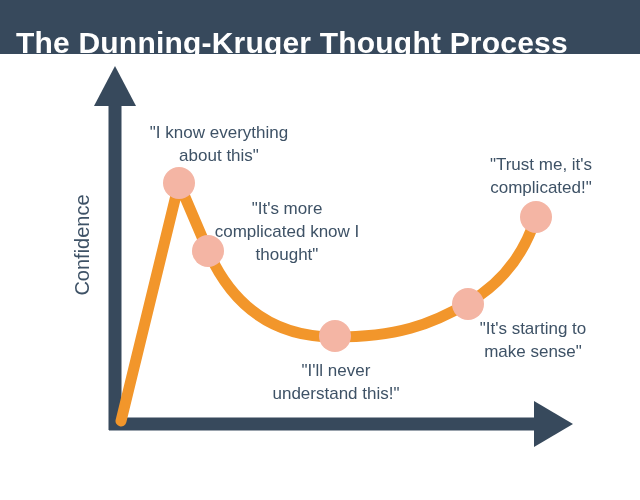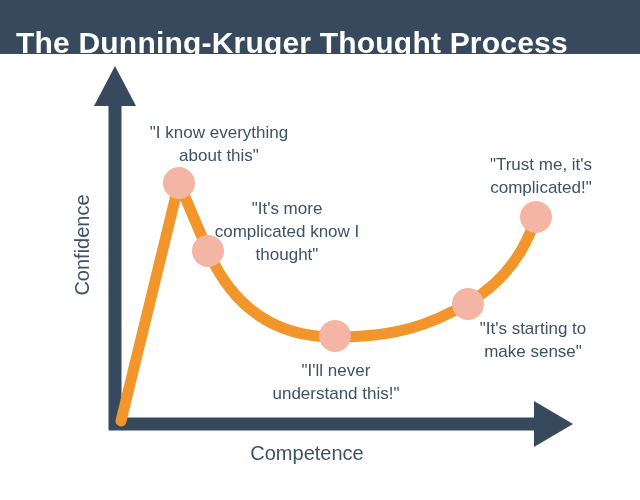--- a/index.html
+++ b/index.html
@@ -92,21 +92,20 @@
     <path class="curve" d="M 121 421 L 179 183 L 208 251 C 232 305, 272 337, 335 337 C 396 337, 431 325, 468 303 C 499 285, 523 258, 536 217"></path>
 
     <circle class="dot" cx="179" cy="183" r="16"></circle>
     <circle class="dot" cx="208" cy="251" r="16"></circle>
     <circle class="dot" cx="335" cy="336" r="16"></circle>
     <circle class="dot" cx="468" cy="304" r="16"></circle>
     <circle class="dot" cx="536" cy="217" r="16"></circle>
   </svg>
 
   <div class="ylabel">Confidence</div>
-  <div class="xlabel">Competence</div>
 
   <div class="ann ann-peak">
     <div>"I know everything</div>
     <div>about this"</div>
   </div>
 
   <div class="ann ann-decline">
     <div>"It's more</div>
     <div>complicated know I</div>
     <div>thought"</div>

